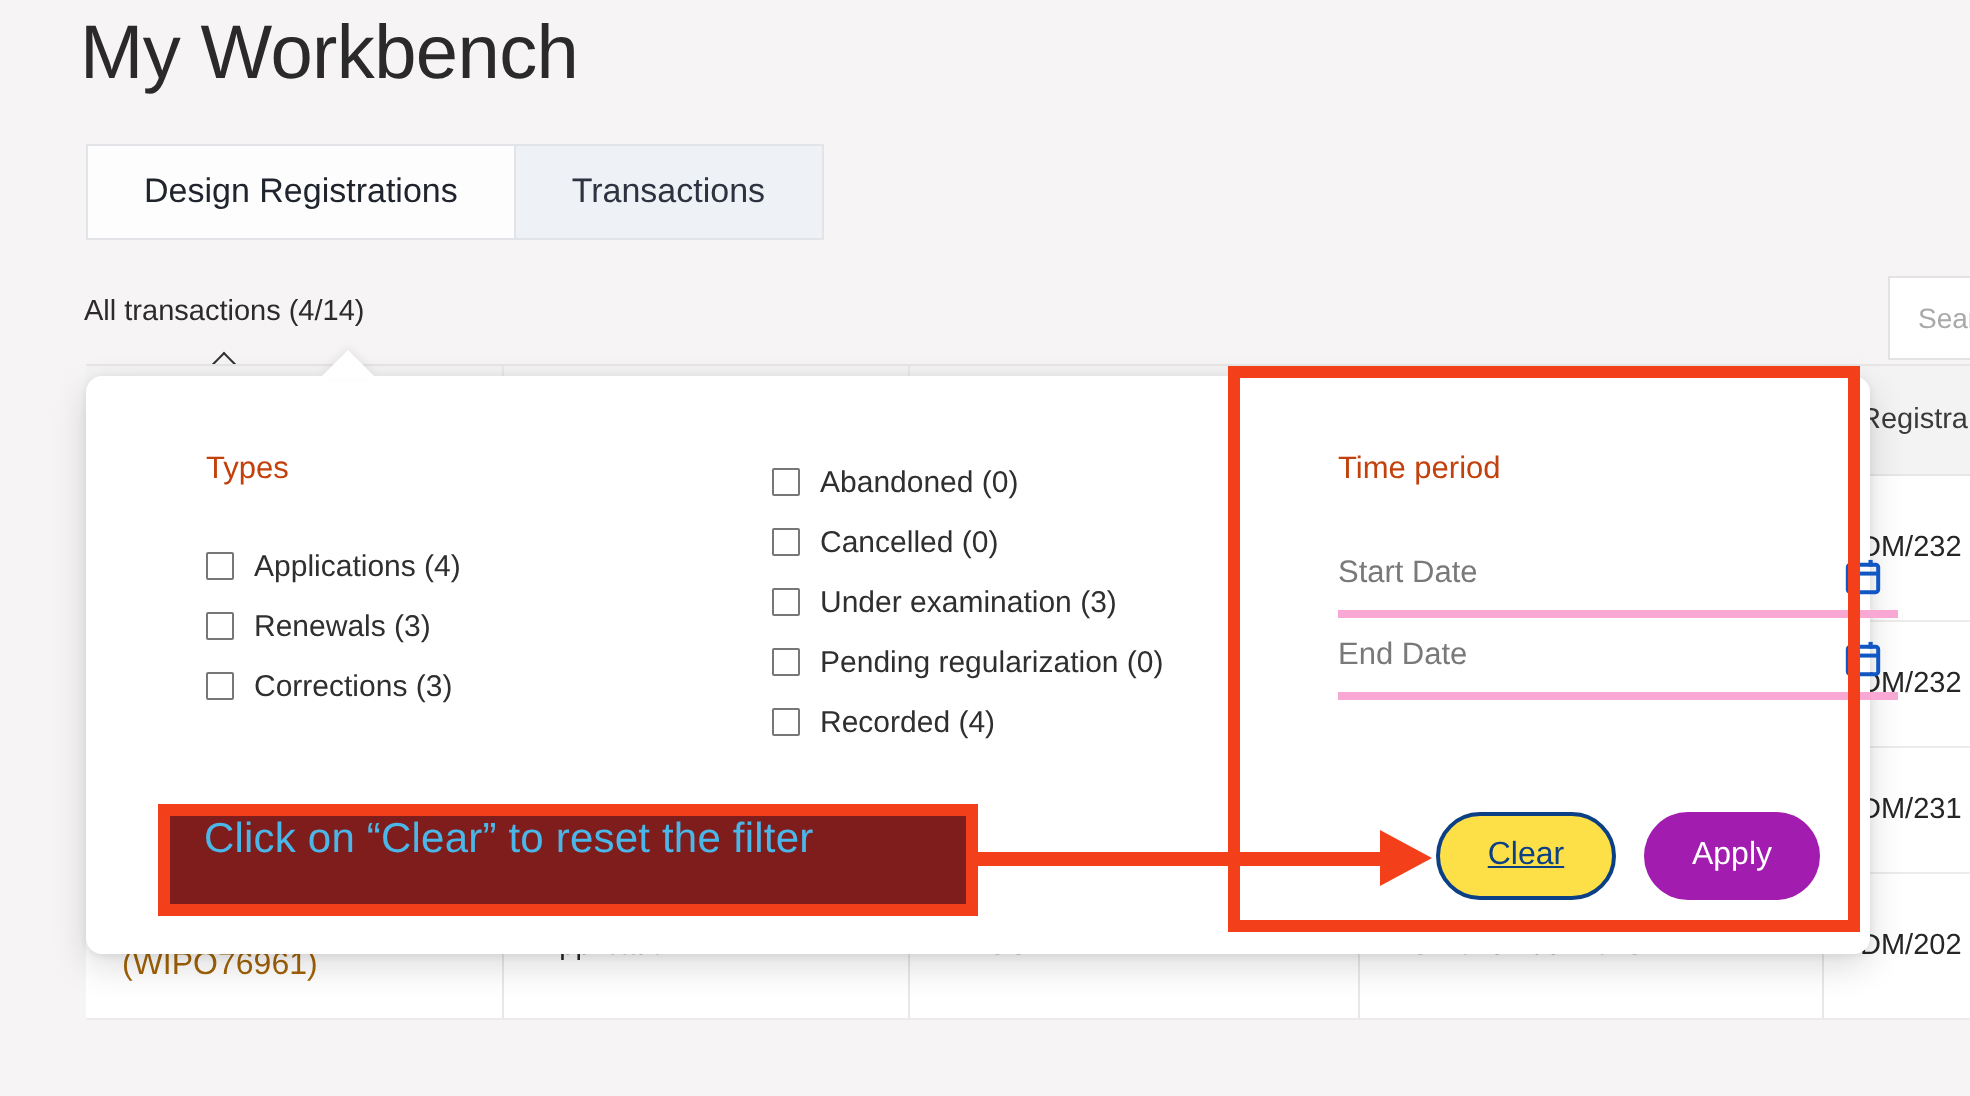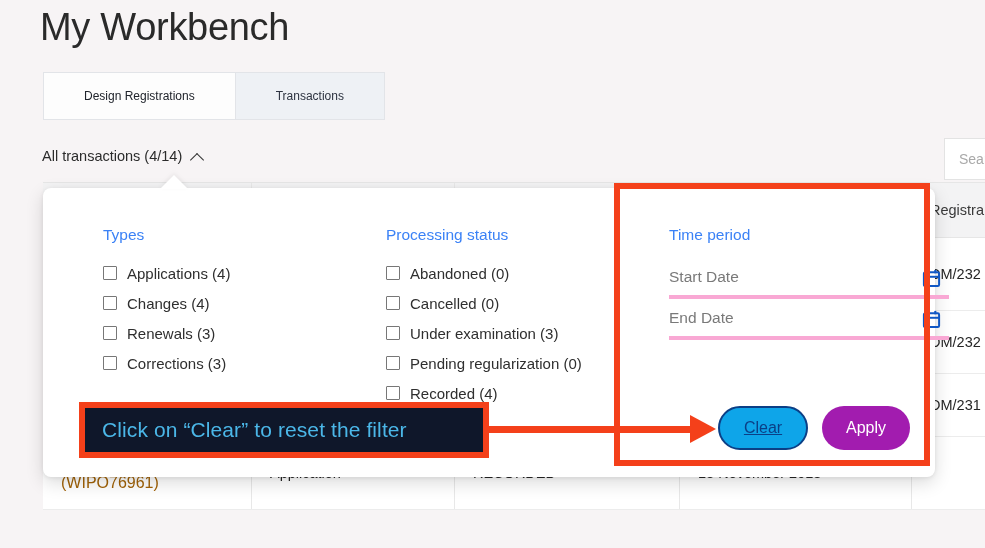--- a/index.html
+++ b/index.html
@@ -15,35 +15,35 @@
   
   .page-title {
     position: absolute; left: 40px; top: 4px;
     font-size: 38px; font-weight: 400; letter-spacing: -0.3px;
     color: #2a2a2a; line-height: 46px;
   }
 
   
   .tabs { position: absolute; left: 43px; top: 72px; display: flex; }
   .tab {
-    height: 48px; padding: 0 40px;
+    height: 48px; padding: 0 28px;
     display: flex; align-items: center; justify-content: center;
-    font-size: 12px; color: #2d3340;
+    font-size: 17px; color: #2d3340;
     border: 1px solid #e2e4e8;
     background: #eef1f5;
     cursor: pointer; white-space: nowrap;
   }
   .tab.active { background: #fdfdfd; border-right: none; color: #20242c; }
   .tab:not(.active) { border-left: 1px solid #e2e4e8; justify-content: flex-end; }
 
   
   .alltx {
     position: absolute; left: 42px; top: 148px;
     display: flex; align-items: center; gap: 9px;
-    font-size: 14.5px; color: #2b2b2b; cursor: pointer;
+    font-size: 14.5px; color: #2b2b2b; cursor: pointer; flex-direction: column;
   }
   .chevron-up {
     display: inline-block; width: 13px; height: 13px; position: relative; top: 1px;
   }
   .chevron-up::before {
     content: ""; position: absolute; left: 1px; top: 4px;
     width: 9px; height: 9px;
     border-left: 1.6px solid #333; border-top: 1.6px solid #333;
     transform: rotate(45deg);
   }
@@ -94,21 +94,21 @@
   }
   .panel-caret {
     position: absolute; left: 117px; top: -13px;
     width: 0; height: 0;
     border-left: 14px solid transparent;
     border-right: 14px solid transparent;
     border-bottom: 14px solid #fff;
     filter: drop-shadow(0 -2px 2px rgba(0,0,0,0.06));
   }
   .col-title {
-    font-size: 15.5px; color: #3b82f6; margin-bottom: 14px;
+    font-size: 15.5px; color: #c2410c; margin-bottom: 24px;
   }
   .colA { position: absolute; left: 60px; top: 38px; }
   .colB { position: absolute; left: 343px; top: 38px; }
   .colC { position: absolute; left: 626px; top: 38px; width: 270px; }
 
   .cbrow {
     display: flex; align-items: center; gap: 10px;
     height: 30px; font-size: 15px; color: #2f2f2f; cursor: pointer;
   }
   .cbox {
@@ -129,35 +129,35 @@
   .btns {
     position: absolute; left: 718px; top: 406px;
     display: flex; align-items: center; gap: 14px; z-index: 30;
   }
   .btn {
     height: 44px; border-radius: 24px;
     display: flex; align-items: center; justify-content: center;
     font-size: 16px; cursor: pointer; white-space: nowrap;
   }
   .btn-clear {
-    width: 90px; background: #0ea5e9;
+    width: 90px; background: #fde047;
     border: 2.6px solid #0b3f86; color: #0b3f86; text-decoration: underline;
   }
   .btn-apply {
     width: 88px; background: #a21caf; color: #fff; border: none;
   }
 
   
   .redbox {
     position: absolute; border: 6px solid #f4401a; z-index: 40;
   }
   .redbox.timeperiod { left: 614px; top: 183px; width: 316px; height: 283px; background: transparent; }
   .redbox.tip {
     left: 79px; top: 402px; width: 410px; height: 56px;
-    background: #0f172a; display: flex; align-items: center; padding-left: 17px;
+    background: #7f1d1d; display: flex; align-items: flex-start; padding-left: 17px;
   }
   .tip-text {
     font-size: 21px; color: #4bb7e8; letter-spacing: 0.1px;
     font-family: "Liberation Sans", sans-serif;
   }
   .arrow-line {
     position: absolute; left: 489px; top: 426px;
     width: 218px; height: 7px; background: #f4401a; z-index: 45;
   }
   .arrow-head {
@@ -224,48 +224,44 @@
       <div class="td c4">DM/231</div>
     </div>
     <div class="trow tall">
       <div class="td c0 linkcell">
         <a>9623701</a>
         <span class="sub">(WIPO76961)</span>
       </div>
       <div class="td c1">Application</div>
       <div class="td c2">RECORDED</div>
       <div class="td c3">13 November 2018</div>
+      <div class="td c4">DM/202</div>
     </div>
   </div>
 
   <div class="panel">
     <div class="panel-caret"></div>
 
     <div class="colA">
       <div class="col-title">Types</div>
       <label class="cbrow">
         <span class="cbox"></span>
         <span>Applications (4)</span>
       </label>
       <label class="cbrow">
         <span class="cbox"></span>
-        <span>Changes (4)</span>
-      </label>
-      <label class="cbrow">
-        <span class="cbox"></span>
         <span>Renewals (3)</span>
       </label>
       <label class="cbrow">
         <span class="cbox"></span>
         <span>Corrections (3)</span>
       </label>
     </div>
 
     <div class="colB">
-      <div class="col-title">Processing status</div>
       <label class="cbrow">
         <span class="cbox"></span>
         <span>Abandoned (0)</span>
       </label>
       <label class="cbrow">
         <span class="cbox"></span>
         <span>Cancelled (0)</span>
       </label>
       <label class="cbrow">
         <span class="cbox"></span>

